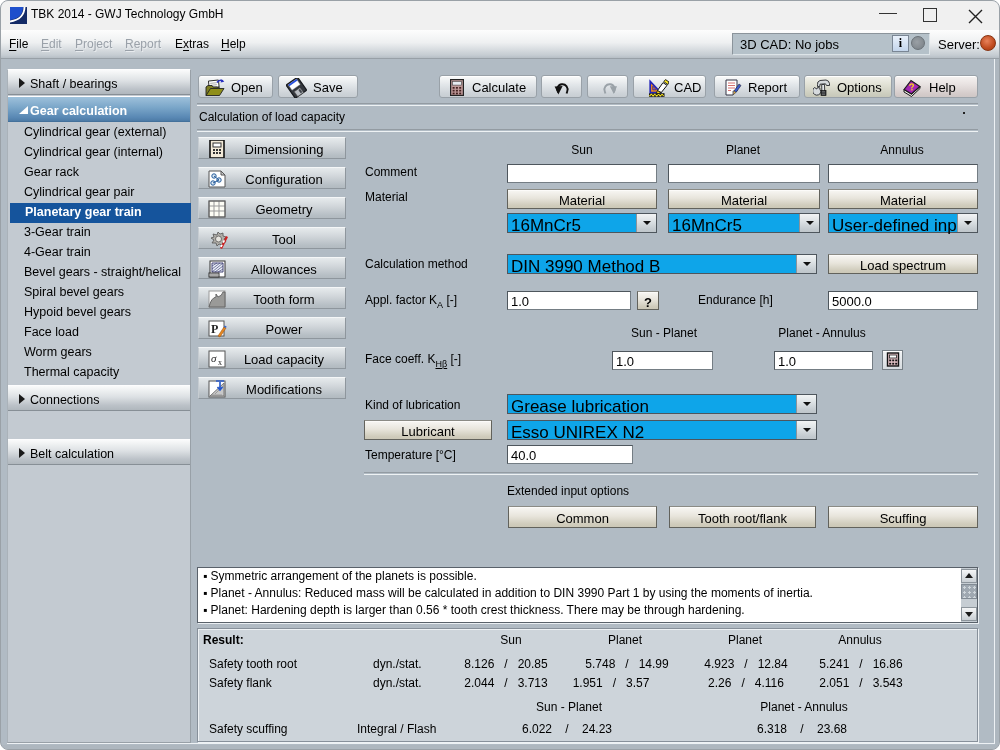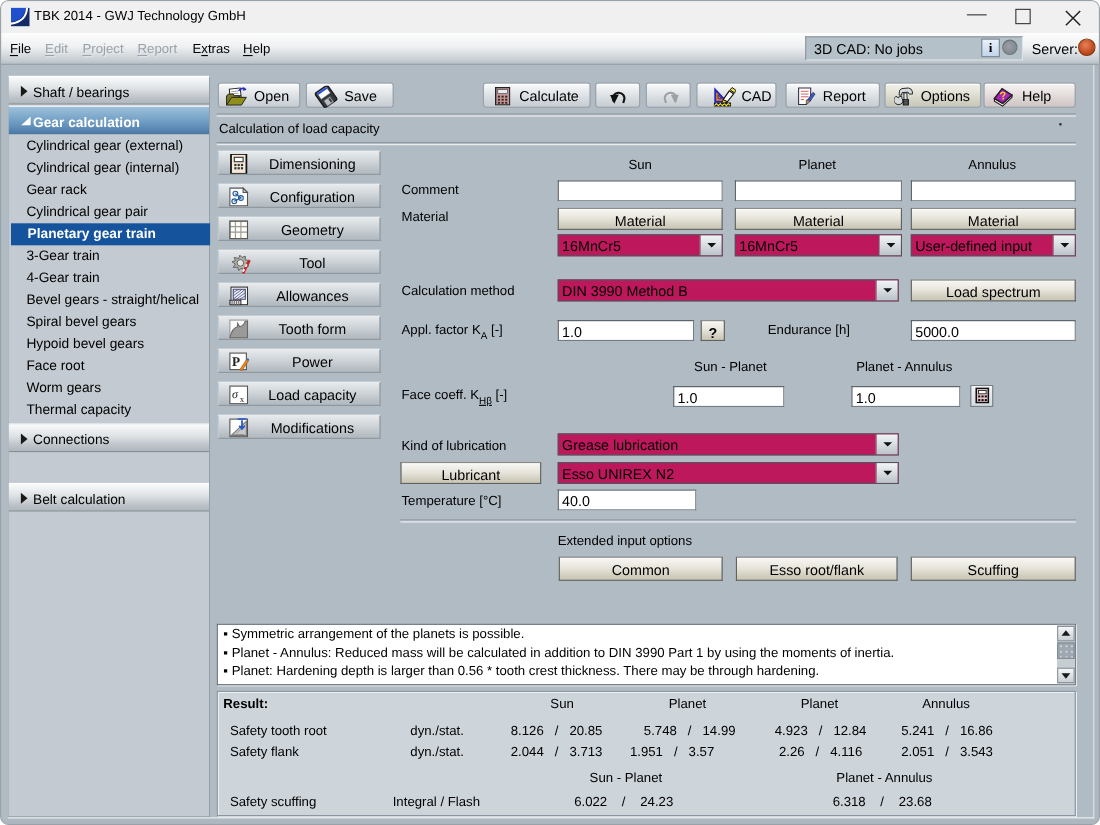--- a/index.html
+++ b/index.html
@@ -33,21 +33,21 @@
 .tbtn { position:absolute; top:74px; height:23px; background:linear-gradient(#fafbfb,#e3e7ea 40%,#ccd2d7 85%,#c8ced3); border:1px solid #99a1a8; border-radius:3px; box-shadow:inset 0 1px 0 #fff; font-size:13px; }
 .tbtn .lab { position:absolute; top:4px; }
 
 .mbtn { position:absolute; left:197px; width:148px; height:22px; background:linear-gradient(#e6eaec,#d2d7db 40%,#b7bfc5 85%,#b2bac0); border:1px solid #8e969d; border-top-color:#f5f7f8; border-left-color:#c6ccd1; font-size:13px; text-align:center; }
 .mbtn .lab { position:absolute; top:4px; left:30px; width:110px; text-align:center; }
 .mbtn svg { position:absolute; left:9px; top:2px; }
 
 .lb { position:absolute; font-size:12px; white-space:nowrap; }
 .tf { position:absolute; height:19px; background:#fff; border:1px solid #4e565d; border-bottom-color:#747d84; border-right-color:#747d84; font-size:13px; padding:2px 0 0 3px; }
 .bbe { position:absolute; height:20px; background:linear-gradient(#f8f7f4,#e8e5dc 45%,#d0ccbc 85%,#ccc8b7); border:1px solid #62625c; border-top-color:#8b8b85; text-align:center; font-size:13px; padding-top:3px; box-shadow:inset 0 1px 0 #fcfbf9; }
-.combo { position:absolute; height:20px; background:#be185d; border:1px solid #4e565d; font-size:13px; }
+.combo { position:absolute; height:20px; background:#0ea5e9; border:1px solid #4e565d; font-size:17px; }
 .combo .txt { position:absolute; left:3px; top:2px; }
 .cbtn { position:absolute; right:0px; top:0px; width:20px; height:18px; background:linear-gradient(#f2f4f5,#dde2e5 40%,#c3cacf 85%,#bfc6cb); border-left:1px solid #8b939a; }
 .cbtn:after { content:""; position:absolute; left:6px; top:7px; border-top:4.5px solid #111; border-left:4px solid transparent; border-right:4px solid transparent; }
 
 #notes { left:196px; top:566px; width:781px; height:56px; background:#fff; border:1px solid #59616a; box-shadow:1px 1px 0 #e9eef2; }
 #results { left:196px; top:627px; width:781px; height:114px; background:#cdd4da; border:1px solid #87909a; box-shadow:inset 1px 1px 0 #eef2f5, 1px 1px 0 #eef2f5; }
 .rtxt { position:absolute; font-size:12px; white-space:nowrap; }
 .ctr { transform:translateX(-50%); }
 </style>
 </head>
@@ -98,21 +98,21 @@
     <div class="sitem" style="top:54px;">Cylindrical gear (external)</div>
     <div class="sitem" style="top:74px;">Cylindrical gear (internal)</div>
     <div class="sitem" style="top:94px;">Gear rack</div>
     <div class="sitem" style="top:114px;">Cylindrical gear pair</div>
     <div class="sitem sel" style="top:134px;">Planetary gear train</div>
     <div class="sitem" style="top:154px;">3-Gear train</div>
     <div class="sitem" style="top:174px;">4-Gear train</div>
     <div class="sitem" style="top:194px;">Bevel gears - straight/helical</div>
     <div class="sitem" style="top:214px;">Spiral bevel gears</div>
     <div class="sitem" style="top:234px;">Hypoid bevel gears</div>
-    <div class="sitem" style="top:254px;">Face root</div>
+    <div class="sitem" style="top:254px;">Face load</div>
     <div class="sitem" style="top:274px;">Worm gears</div>
     <div class="sitem" style="top:294px;">Thermal capacity</div>
     <div class="shdr" style="top:316px;">
         <span class="ar"></span>
         <span class="t">Connections</span>
       </div>
     <div class="shdr" style="top:370px;">
         <span class="ar"></span>
         <span class="t">Belt calculation</span>
       </div>
@@ -377,21 +377,21 @@
     <div class="bbe" style="left:363px; top:419px; width:128px;">Lubricant</div>
     <div class="combo" style="left:506px; top:419px; width:310px;">
         <span class="txt">Esso UNIREX N2</span>
         <span class="cbtn"></span>
       </div>
     <div class="lb" style="left:364px; top:447px;">Temperature [°C]</div>
     <div class="tf" style="left:506px; top:444px; width:126px;">40.0</div>
     <div class="abs grv" style="left:363px; top:471px; width:614px;"></div>
     <div class="lb" style="left:506px; top:483px;">Extended input options</div>
     <div class="bbe" style="left:507px; top:505px; width:149px; height:22px; padding-top:4px;">Common</div>
-    <div class="bbe" style="left:668px; top:505px; width:147px; height:22px; padding-top:4px;">Esso root/flank</div>
+    <div class="bbe" style="left:668px; top:505px; width:147px; height:22px; padding-top:4px;">Tooth root/flank</div>
     <div class="bbe" style="left:827px; top:505px; width:150px; height:22px; padding-top:4px;">Scuffing</div>
   </div>
 
   <div id="notes" class="abs">
     <div class="rtxt" style="left:5px; top:1px;">▪ Symmetric arrangement of the planets is possible.</div>
     <div class="rtxt" style="left:5px; top:18px;">▪ Planet - Annulus: Reduced mass will be calculated in addition to DIN 3990 Part 1 by using the moments of inertia.</div>
     <div class="rtxt" style="left:5px; top:35px;">▪ Planet: Hardening depth is larger than 0.56 * tooth crest thickness. There may be through hardening.</div>
     <div style="position:absolute; right:0; top:0; width:16px; height:54px; background:#c6cdd3;">
       <div style="position:absolute; top:1px; width:16px; height:14px; background:linear-gradient(#f5f6f7,#c9cfd4); border:1px solid #8d959c;"></div>
       <div style="position:absolute; top:0; left:4px; width:0; height:0; border-bottom:5px solid #1a1a1a; border-left:4px solid transparent; border-right:4px solid transparent; margin-top:5px;"></div>

